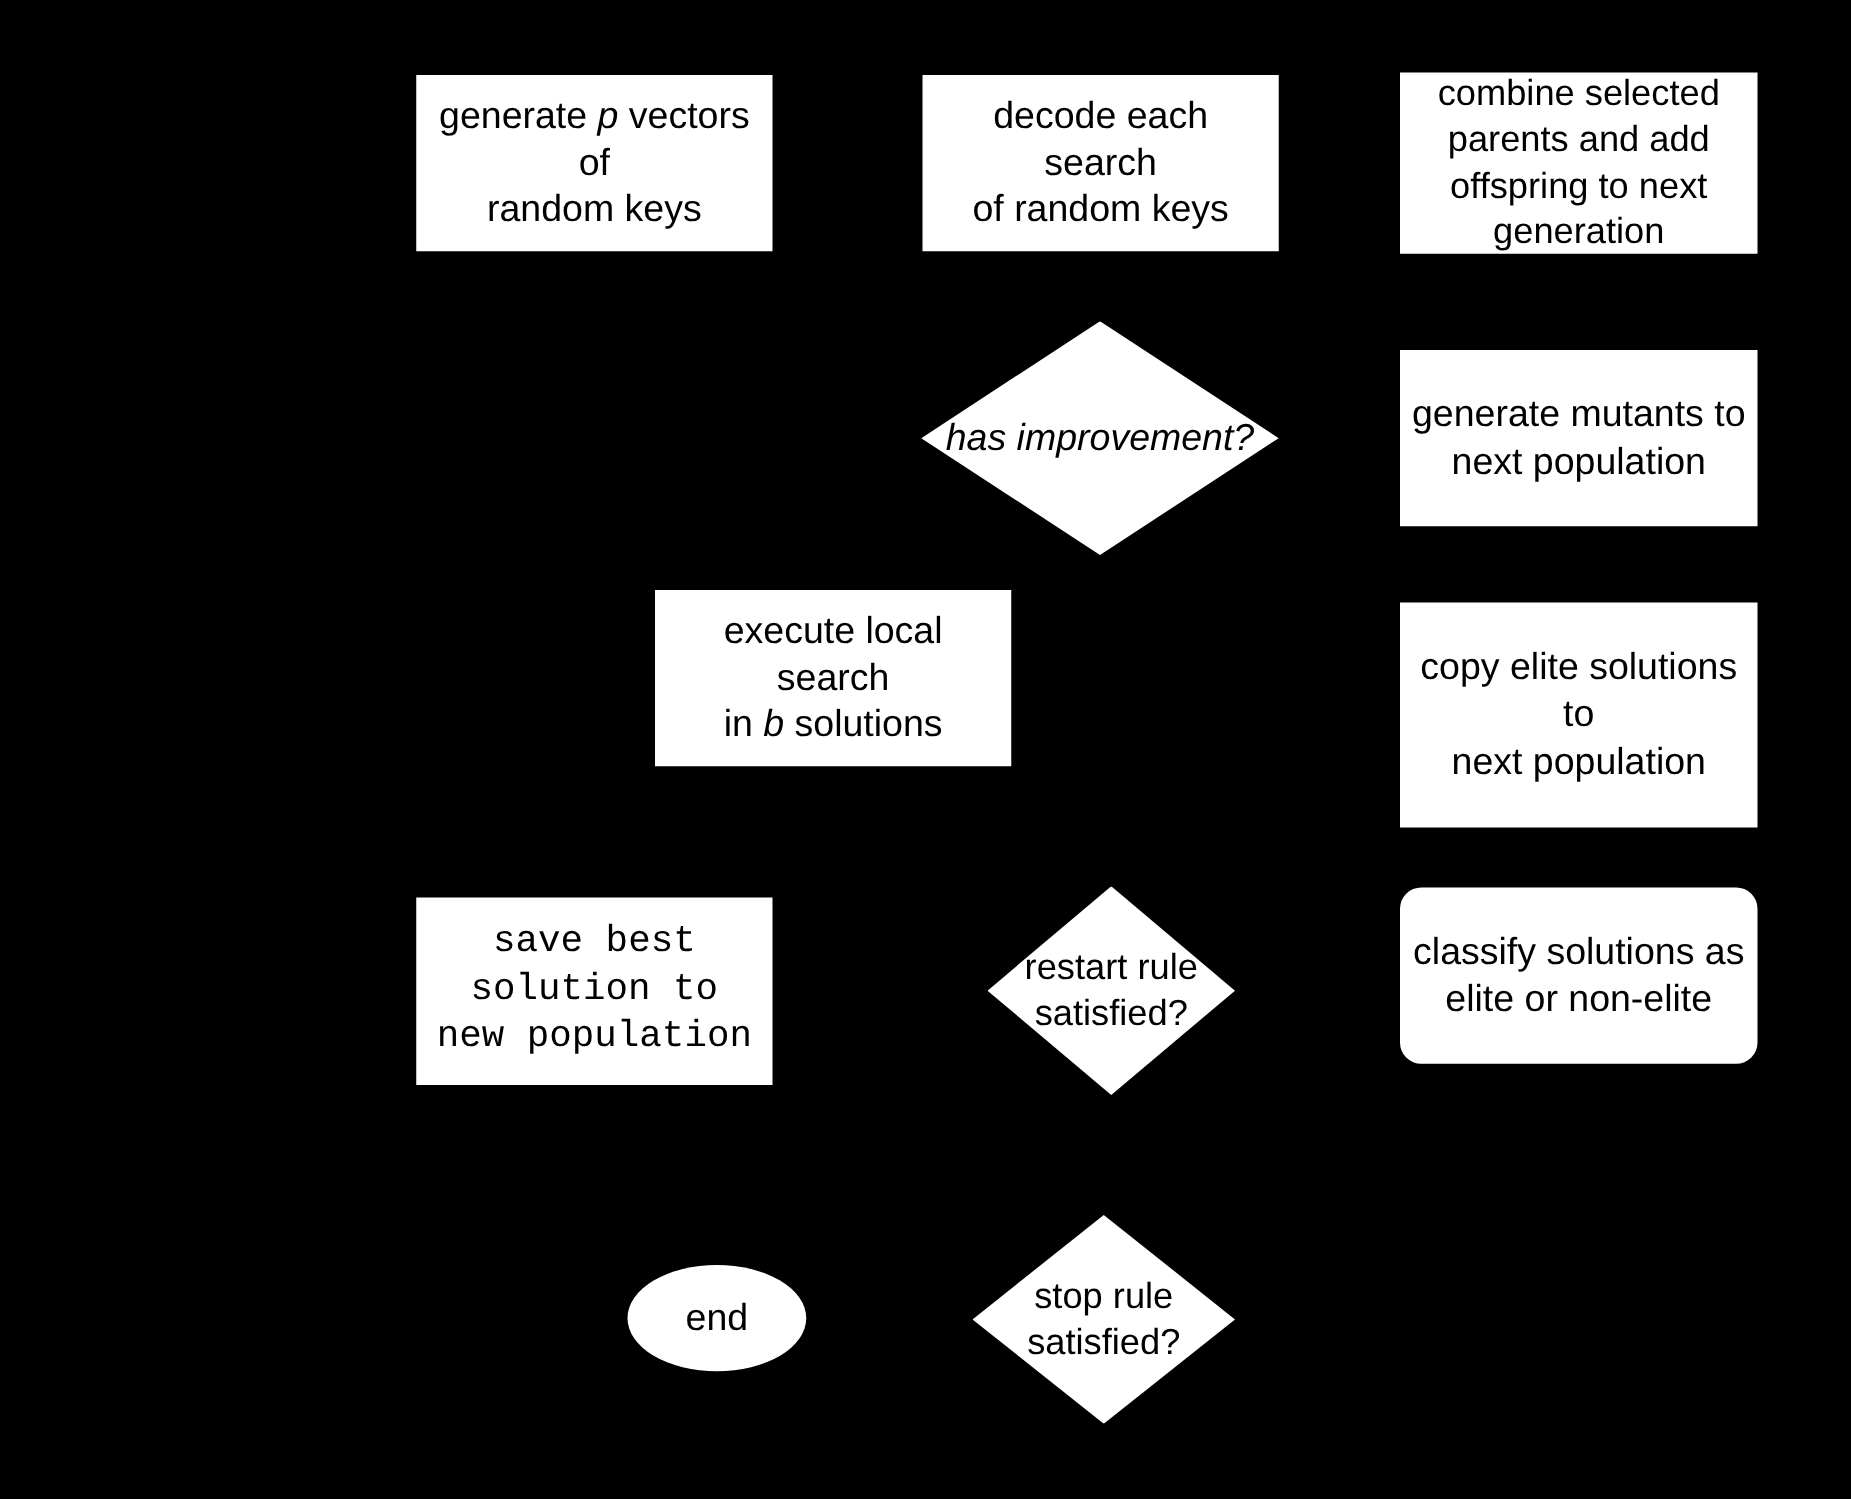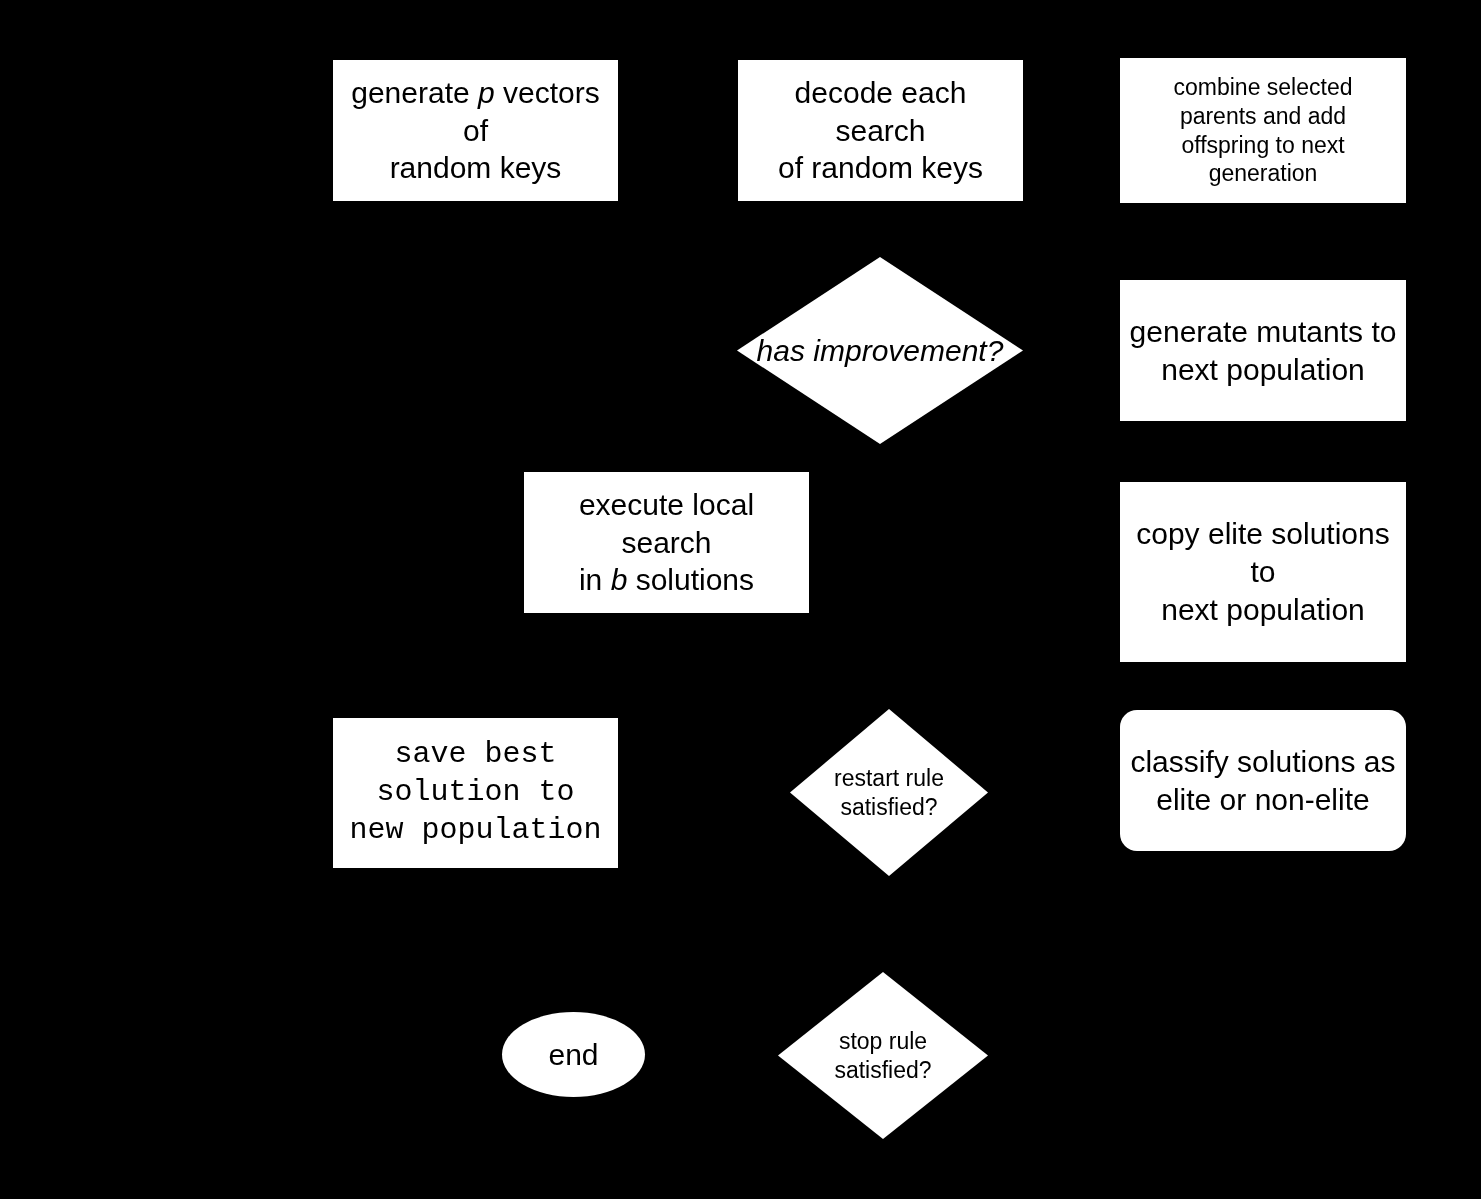--- a/index.html
+++ b/index.html
@@ -46,21 +46,21 @@
     position: absolute;
     inset: 0;
     background: #ffffff;
     clip-path: polygon(50% 0%, 100% 50%, 50% 100%, 0% 50%);
   }
   .decision .label {
     position: relative;
     z-index: 2;
   }
   .fs-30 { font-size: 30px; }
-  .fs-29 { font-size: 23px; }
+  .fs-29 { font-size: 29px; }
   em.var {
     font-style: italic;
   }
 </style>
 </head>
 <body>
 
 <div id="canvas">
 
 

